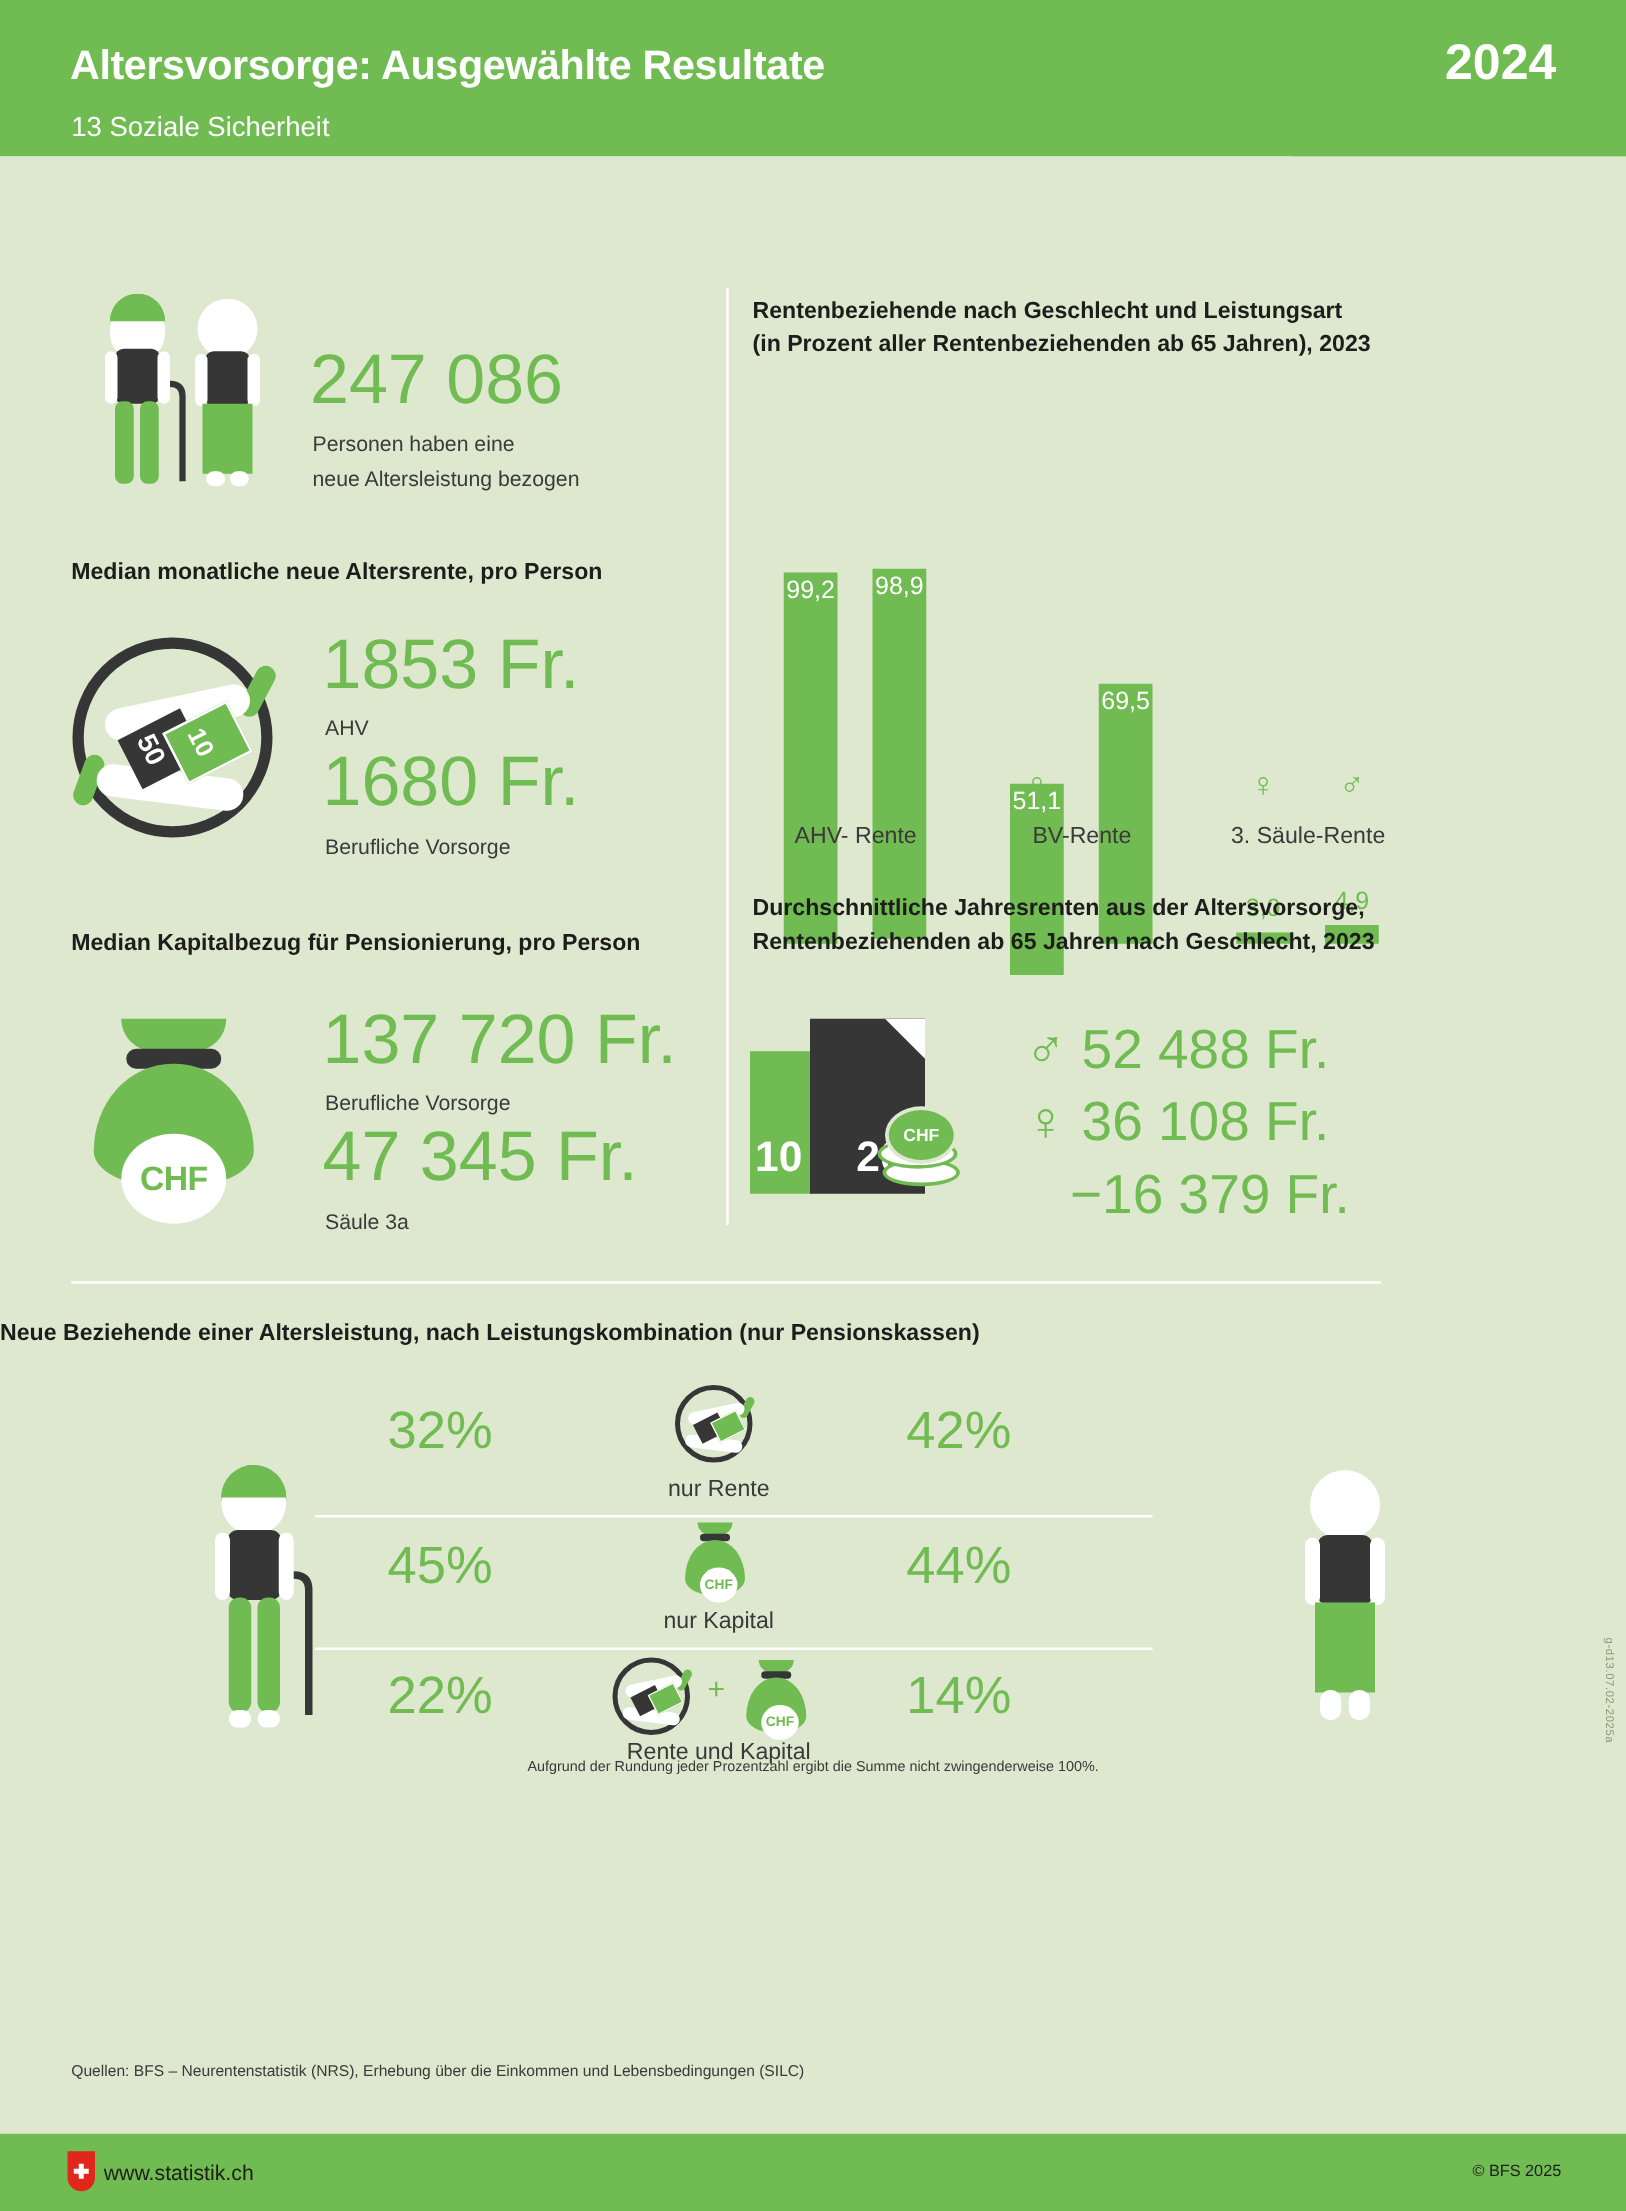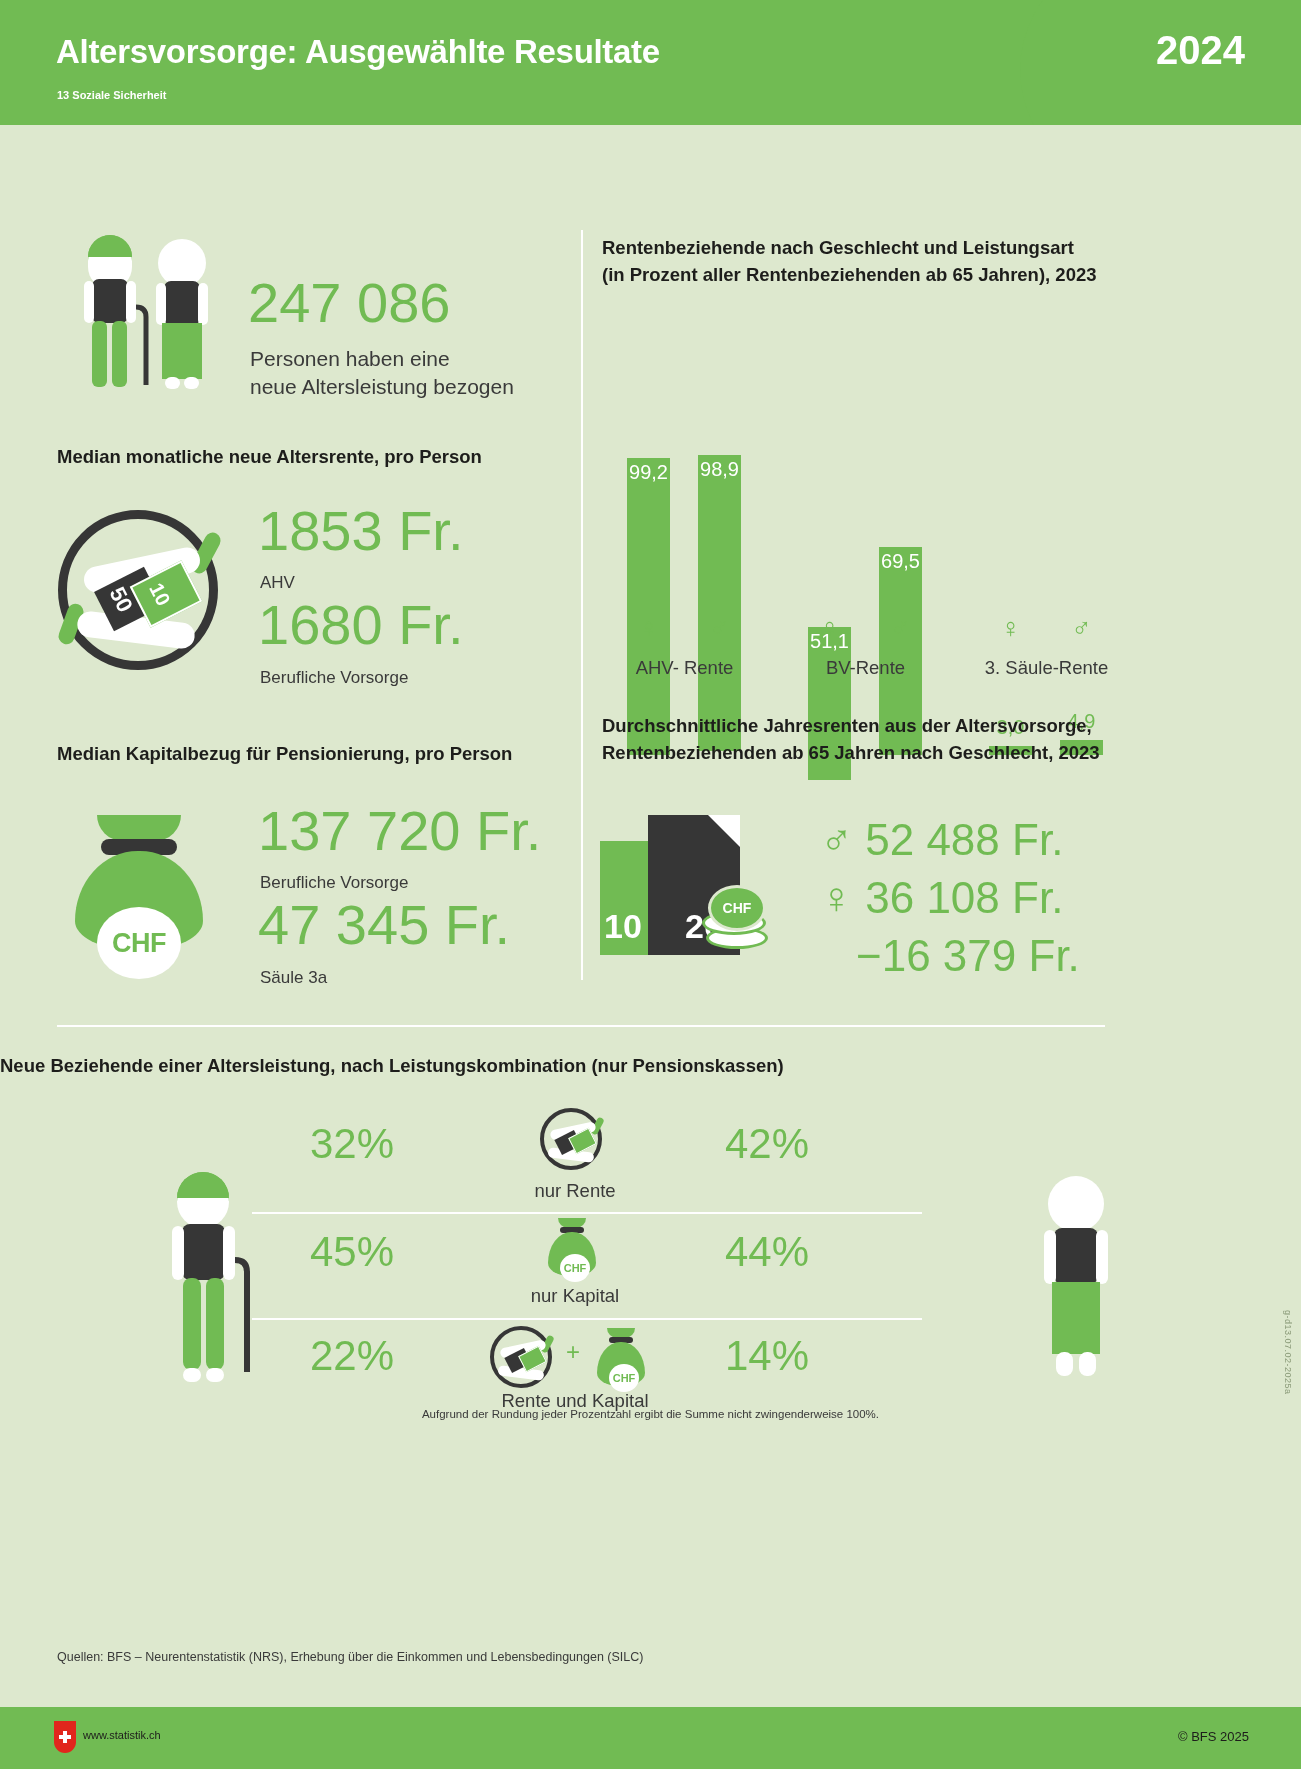--- a/index.html
+++ b/index.html
@@ -25,39 +25,39 @@
     position: absolute; left: 1020px; top: -70px; width: 340px; height: 280px;
     background: #71bb53; border-radius: 50%;
   }
   .header-title {
     position: absolute; left: 56px; top: 33px;
     font-size: 33px; font-weight: bold; color: #ffffff;
     letter-spacing: -0.3px; white-space: nowrap;
   }
   .header-sub {
     position: absolute; left: 57px; top: 89px;
-    font-size: 11px; color: #ffffff; font-weight: 700;
+    font-size: 22px; color: #ffffff; font-weight: 400;
   }
   .header-year {
     position: absolute; right: 56px; top: 28px;
     font-size: 40px; font-weight: bold; color: #ffffff;
   }
 
   
   .left-col { position: absolute; left: 0; top: 125px; width: 580px; height: 900px; }
 
   
   .couple { position: absolute; left: 70px; top: 110px; width: 170px; height: 170px; }
 
   .fig-block-num {
     position: absolute; font-size: 56px; color: #71bb53; font-weight: 300;
     letter-spacing: 0px; line-height: 1;
   }
   .fig-caption {
-    position: absolute; font-size: 21px; color: #3a3a3a; line-height: 1.35; font-weight: 300;
+    position: absolute; font-size: 17px; color: #3a3a3a; line-height: 1.35; font-weight: 300;
   }
   .sec-title {
     position: absolute; font-size: 18.5px; font-weight: bold; color: #1d1d1b;
   }
   .small-cap {
     position: absolute; font-size: 17px; color: #3a3a3a; font-weight: 300;
   }
 
   
   .hand-circle {
@@ -156,21 +156,21 @@
   
   .pfig { position: absolute; width: 120px; height: 230px; }
 
   
   .sources {
     position: absolute; left: 57px; top: 1650px; font-size: 12.5px; color: #3a3a3a; font-weight: 300;
   }
   .footer {
     position: absolute; left: 0; bottom: 0; width: 1301px; height: 62px; background: #71bb53;
   }
-  .footer-url { position: absolute; left: 83px; top: 22px; font-size: 11px; color: #1d1d1b; }
+  .footer-url { position: absolute; left: 83px; top: 22px; font-size: 17px; color: #1d1d1b; }
   .footer-copy { position: absolute; right: 52px; top: 22px; font-size: 13px; color: #1d1d1b; }
   .swiss-shield {
     position: absolute; left: 54px; top: 14px; width: 22px; height: 32px;
     background: #e1261c; border-radius: 0 0 11px 11px;
     display: flex; align-items: center; justify-content: center;
   }
   .swiss-cross { position: relative; width: 12px; height: 12px; }
   .swiss-cross::before, .swiss-cross::after {
     content: ''; position: absolute; background: #fff;
   }

